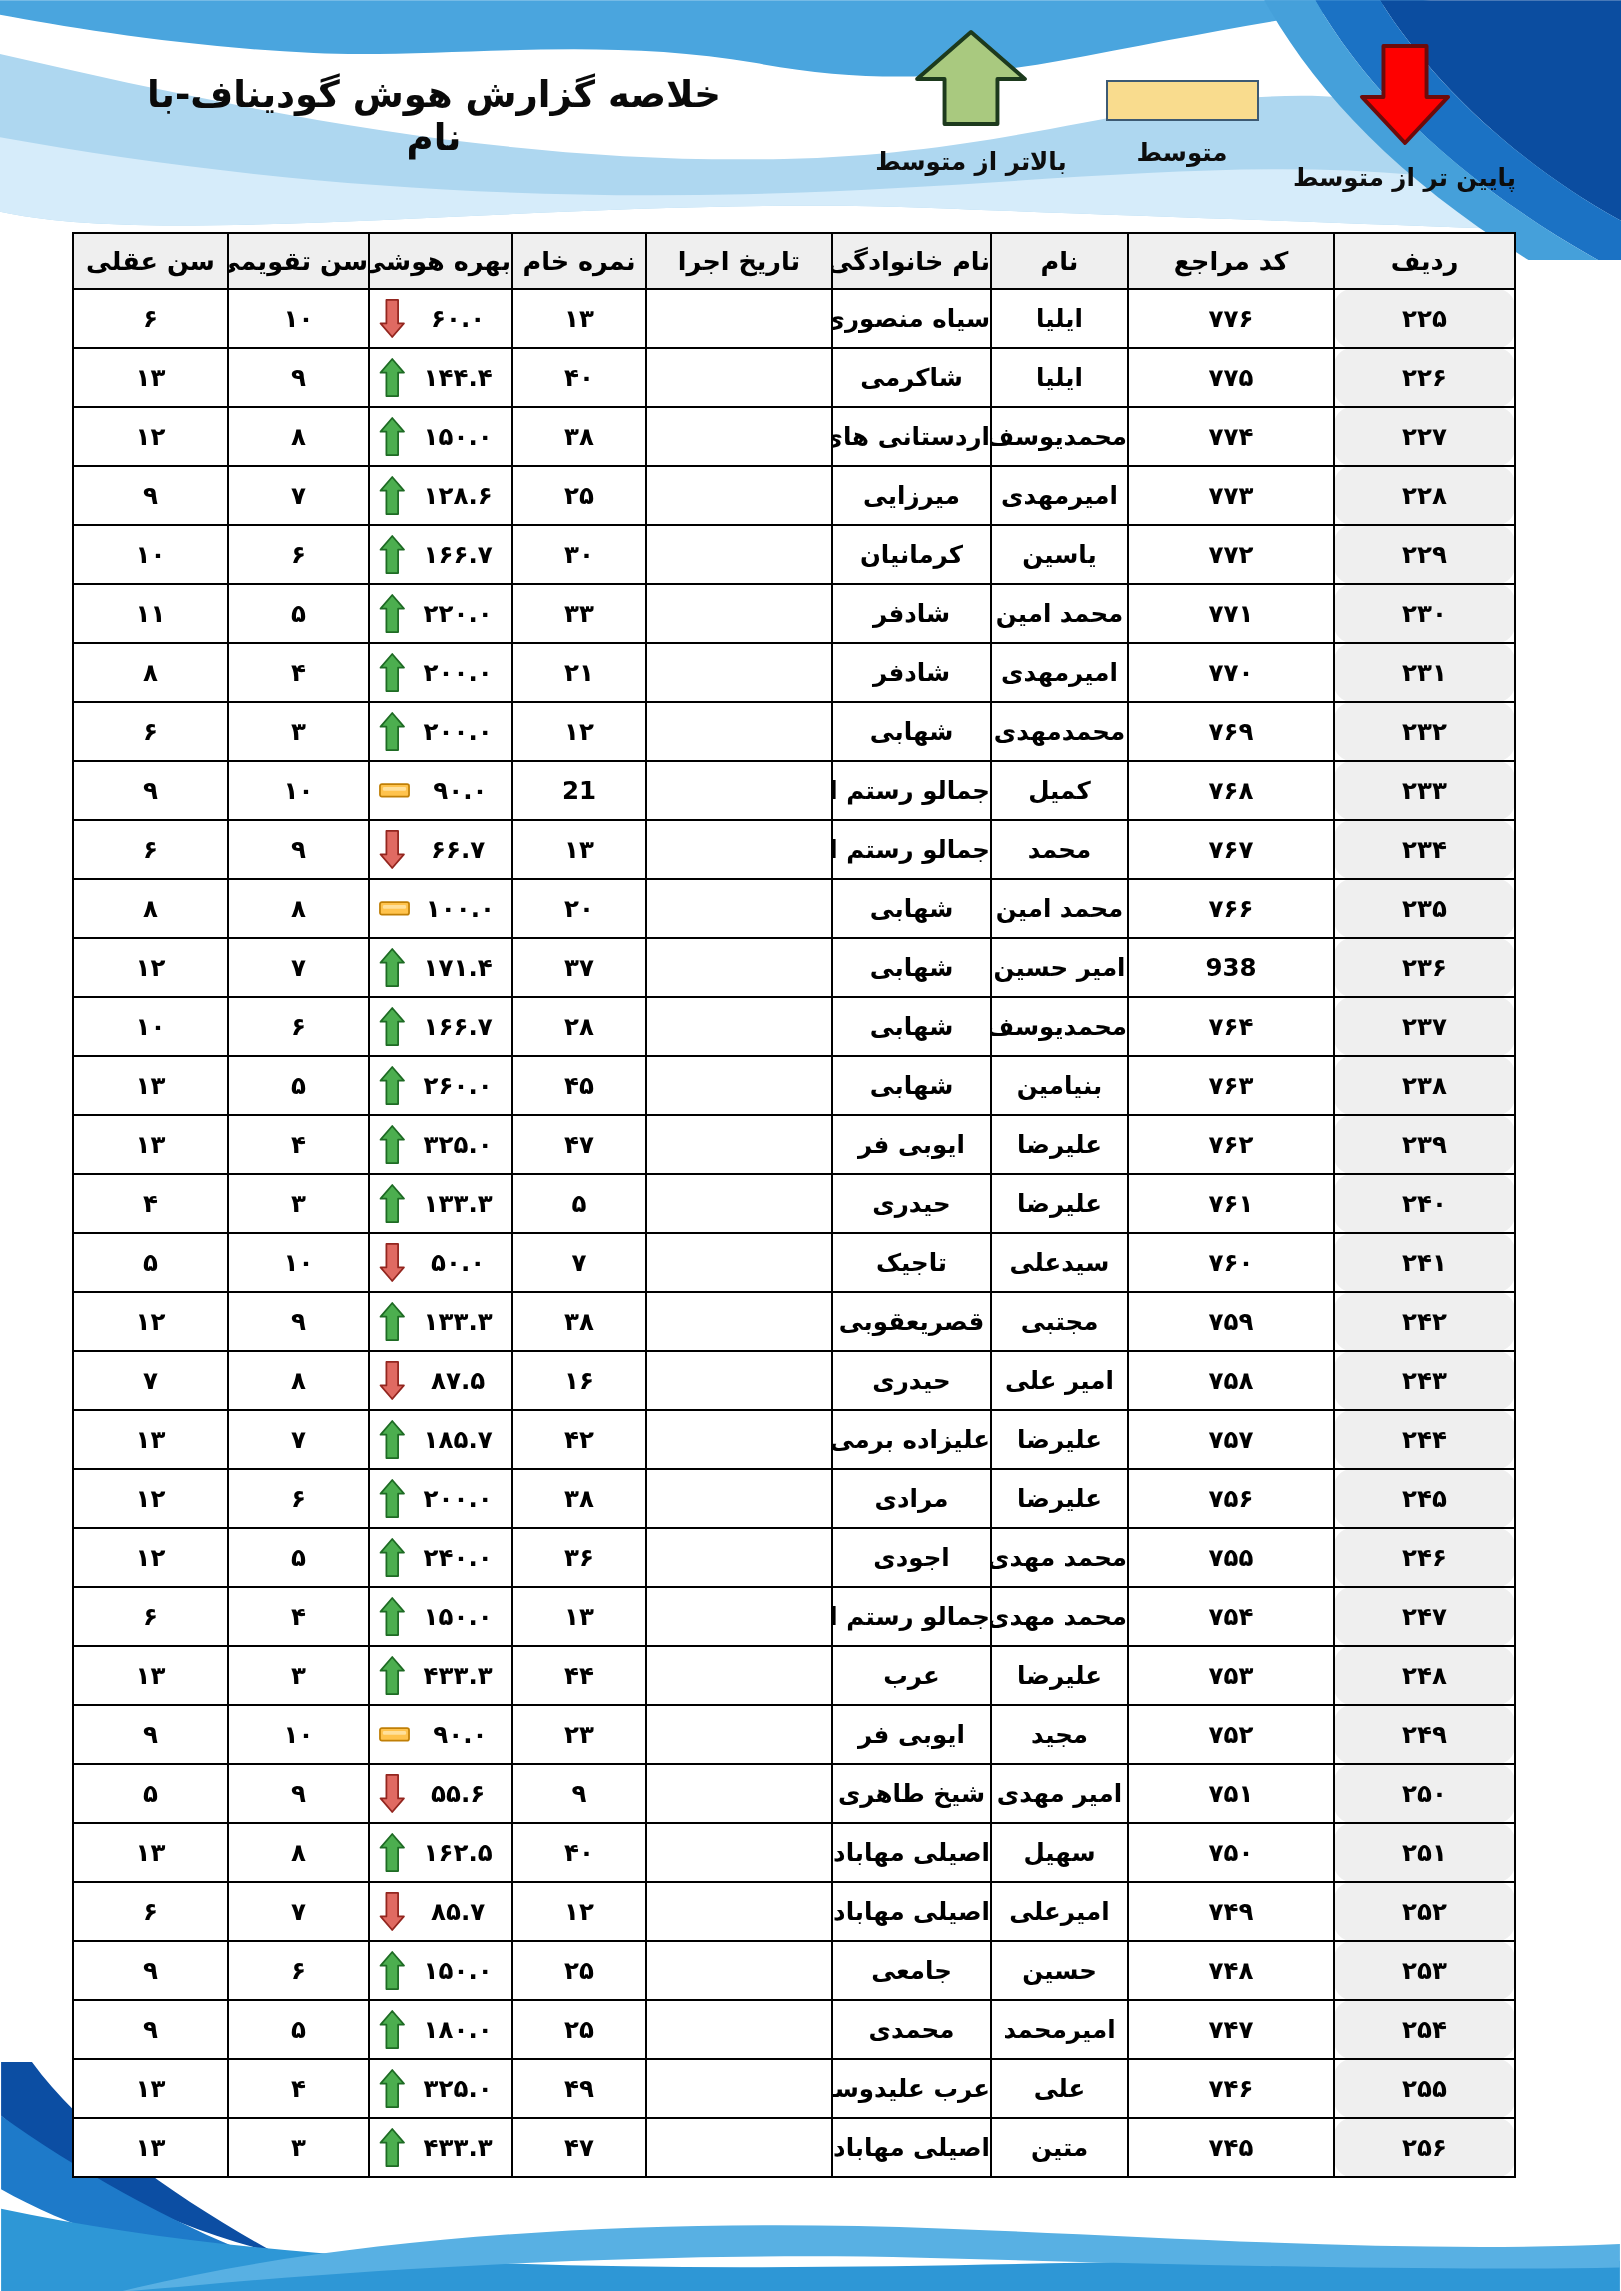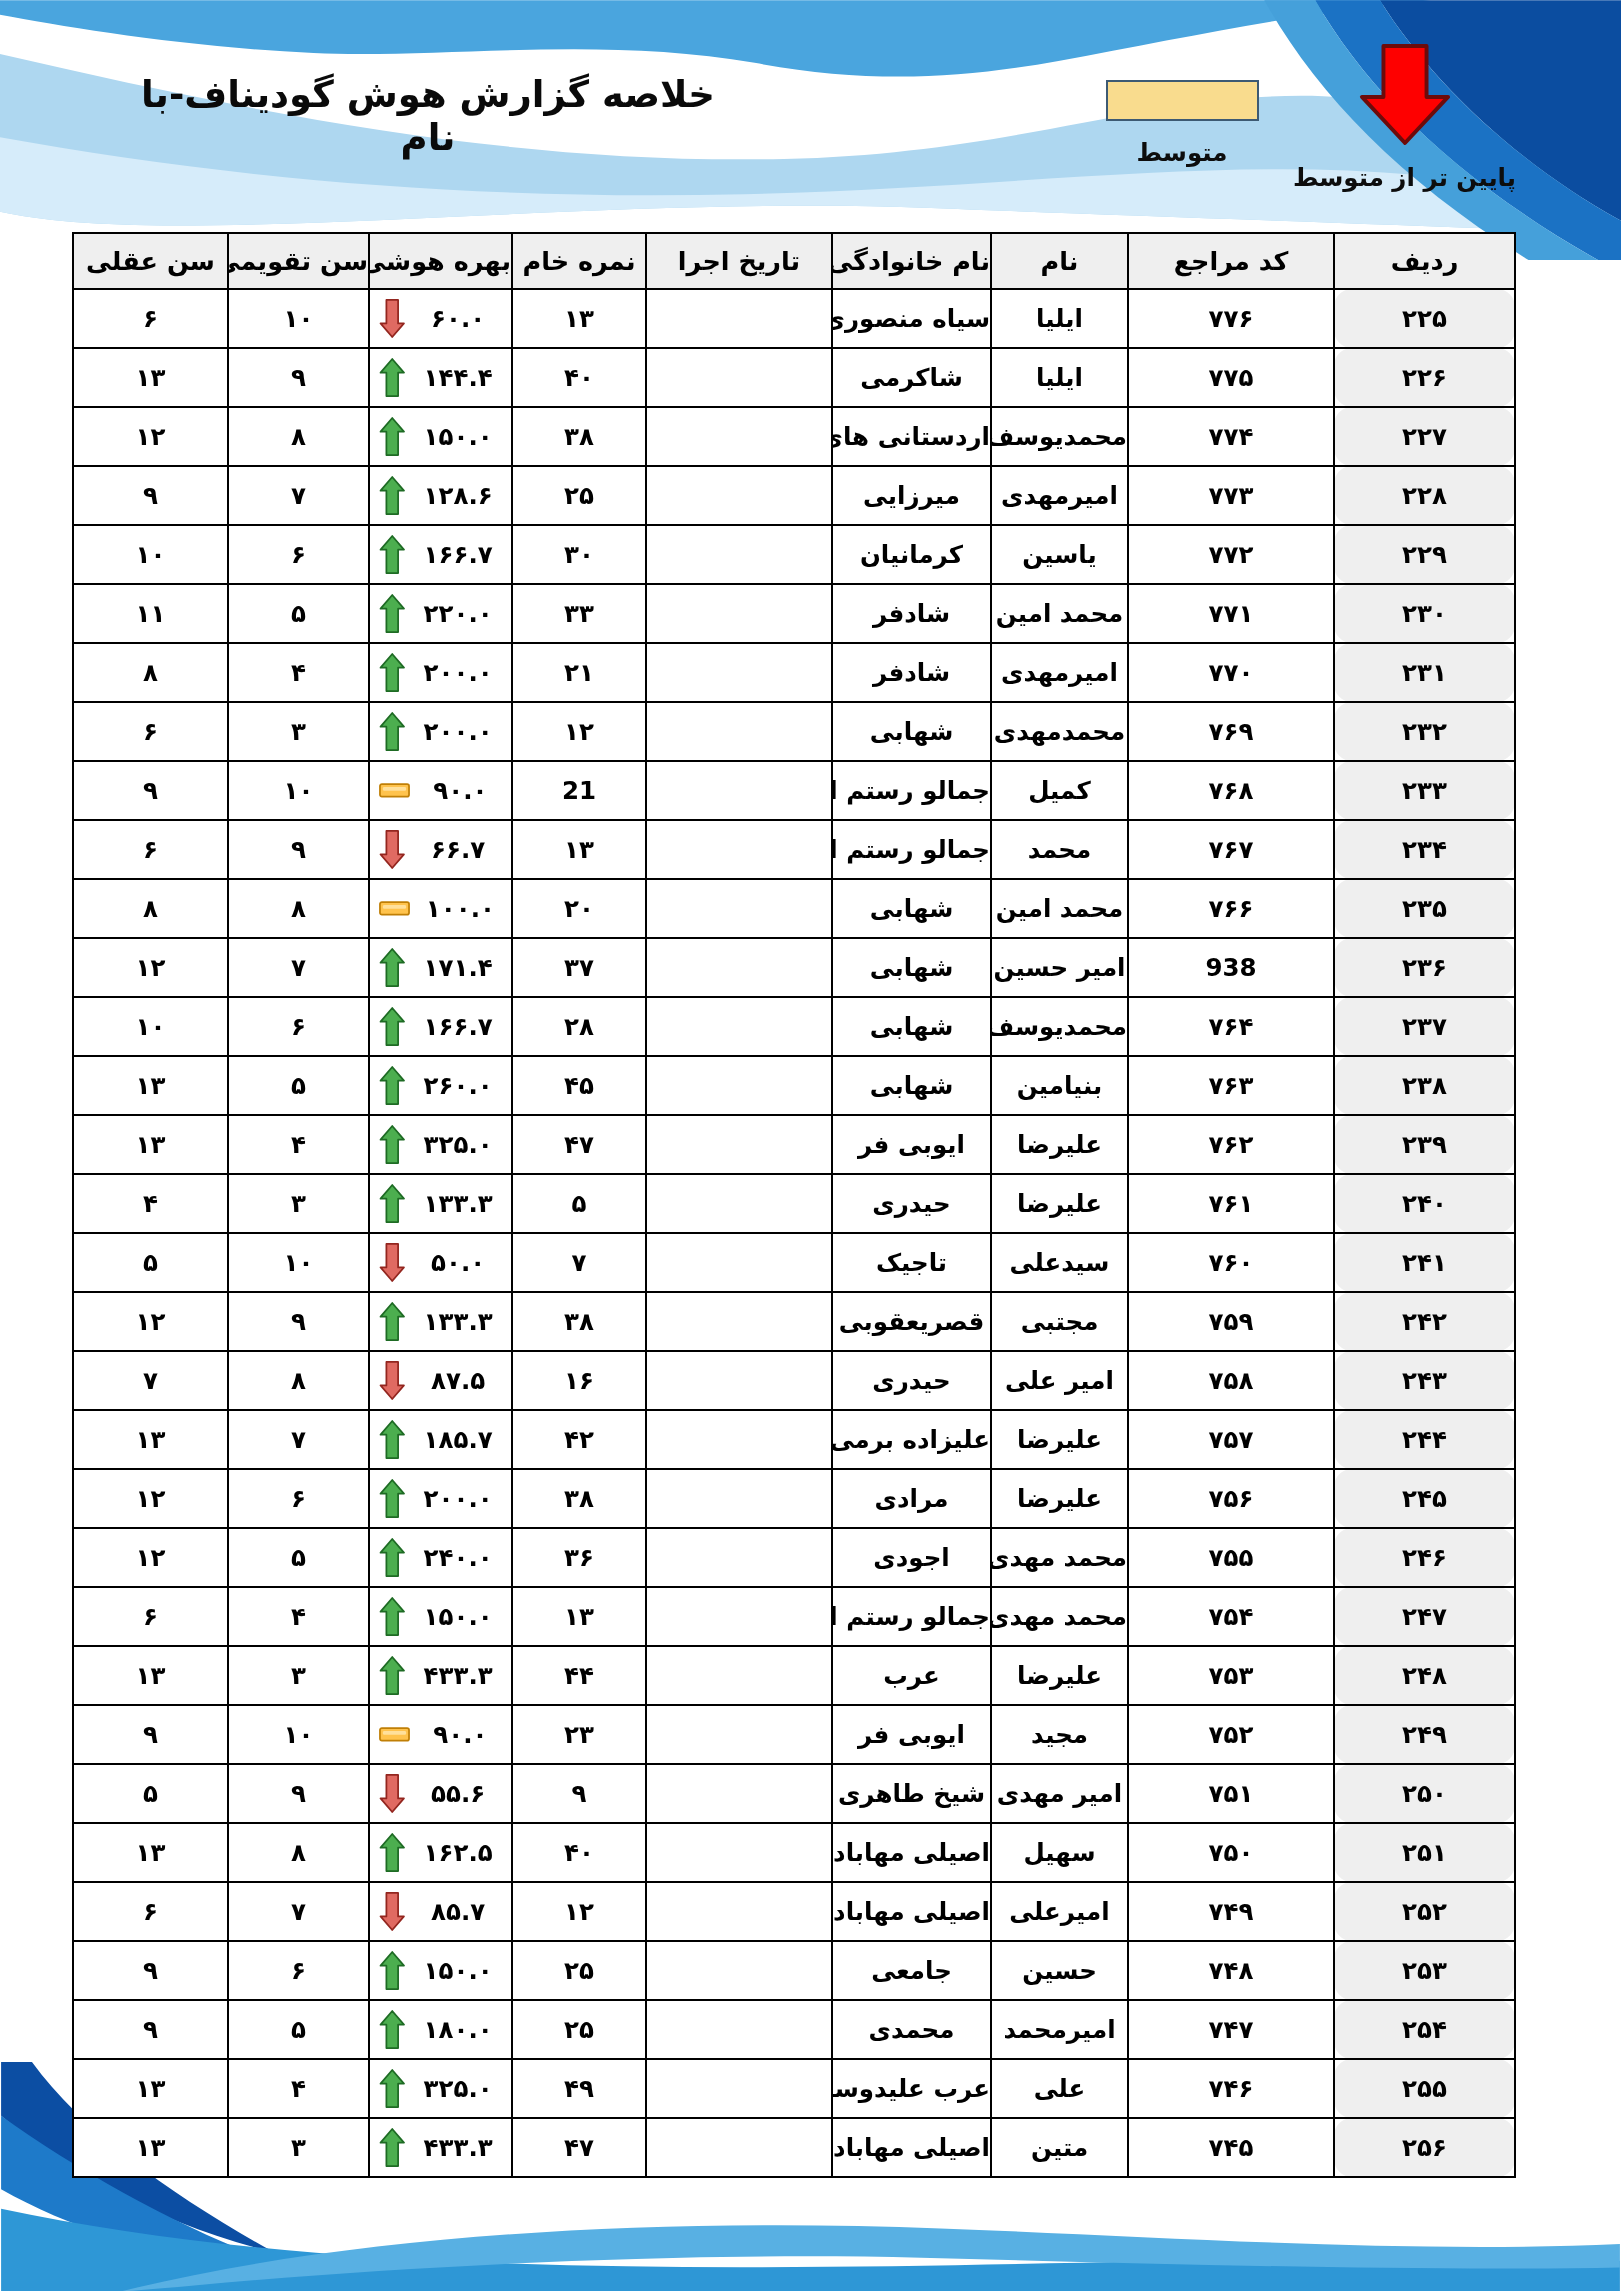--- a/index.html
+++ b/index.html
@@ -2,21 +2,21 @@
 <html lang="fa"><head>
 <meta charset="utf-8">
 <style>
   html,body{margin:0;padding:0;background:#ffffff;}
   .page{position:relative;width:1621px;height:2292px;background:#fff;overflow:hidden;
         font-family:"DejaVu Sans",sans-serif;}
   .banner,.footer{position:absolute;left:0;}
   .banner{top:0;}
   .footer{bottom:0;}
 
-  .title{position:absolute;top:73px;left:139px;width:578px;text-align:center;
+  .title{position:absolute;top:73px;left:145px;width:578px;text-align:center;
          direction:rtl;font-size:37px;font-weight:bold;color:#0a0a0a;letter-spacing:0;}
 
   .legend{position:absolute;text-align:center;}
   .legend .lbl{display:block;font-weight:bold;font-size:24.5px;color:#0d0d0d;direction:rtl;white-space:nowrap;}
   .legend-above{left:861px;top:29px;width:220px;}
   .legend-above .lbl{margin-top:15.7px;}
   .legend-average{left:1088px;top:80px;width:188px;}
   .legend-average .lbl{margin-top:16.7px;}
   .legend-below{left:1292px;top:43px;width:225px;}
   .legend-below .lbl{margin-top:12.7px;}
@@ -53,20 +53,28 @@
     <path d="M0,-5 L0,55 C70,115 160,165 280,195 C180,140 80,70 28,-5 Z" fill="#0c4ea3"></path>
     <path d="M0,55 L0,130 C80,175 180,205 320,218 C220,190 90,120 0,55 Z" fill="#1e7ac9"></path>
     <path d="M0,150 C150,182 330,200 520,206 C840,217 1150,200 1400,202 C1500,203 1590,207 1654,203
              L1654,235 L0,235 Z" fill="#2e97d6"></path>
     <path d="M120,235 C340,180 640,158 960,170 C1180,178 1430,196 1654,186 L1654,210
              C1440,214 1180,206 940,200 C700,194 420,208 200,228 C170,231 140,233 120,235 Z" fill="#58b0e3"></path>
   </svg>
 
   <div class="title">خلاصه گزارش هوش گودیناف-با نام</div>
 
+  <div class="legend legend-above">
+    <span>
+      <svg width="116" height="98" viewBox="0 0 118 100">
+        <polygon points="59,3 114,51 86,51 86,97 32,97 32,51 4,51" fill="#a9c97f" stroke="#1d3a1d" stroke-width="4" stroke-linejoin="round"></polygon>
+      </svg>
+    </span>
+    <span class="lbl">بالاتر از متوسط</span>
+  </div>
 
   <div class="legend legend-average">
     <div class="avg-rect"></div>
     <span class="lbl">متوسط</span>
   </div>
 
   <div class="legend legend-below">
     <span>
       <svg width="94" height="103" viewBox="0 0 96 105">
         <polygon points="48,102 4,55 26,55 26,3 70,3 70,55 92,55" fill="#fe0000" stroke="#6d0b0b" stroke-width="4" stroke-linejoin="round"></polygon>

